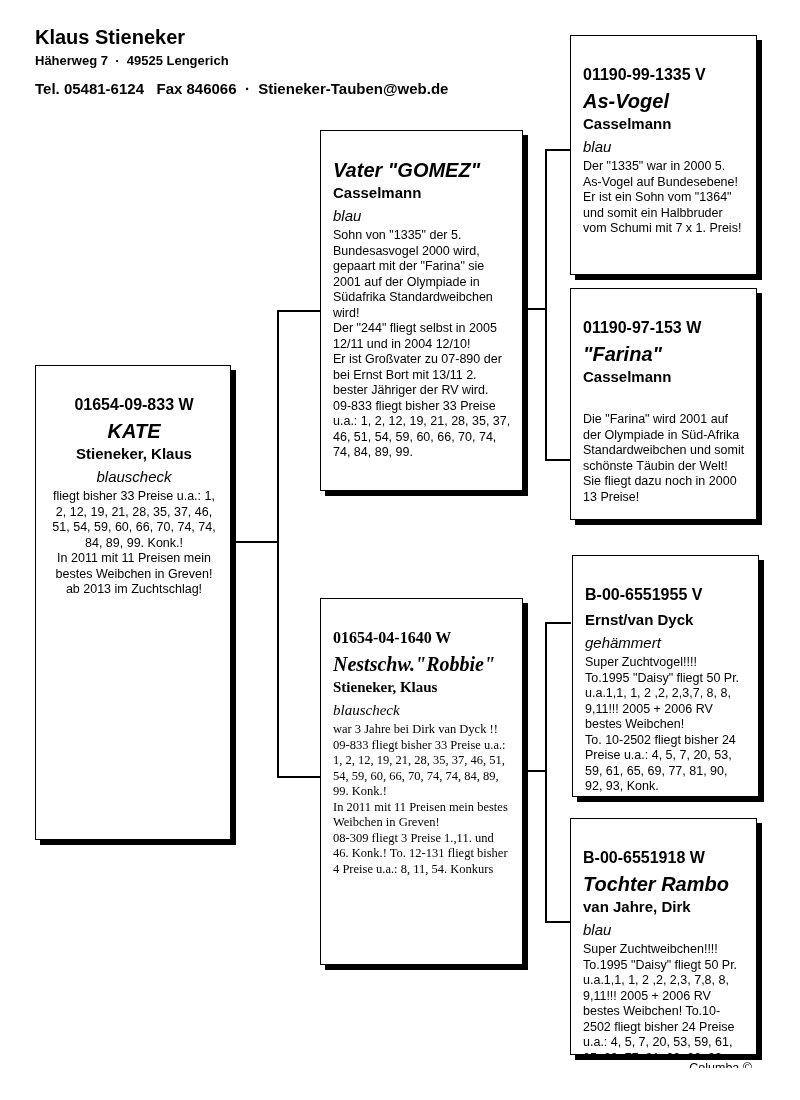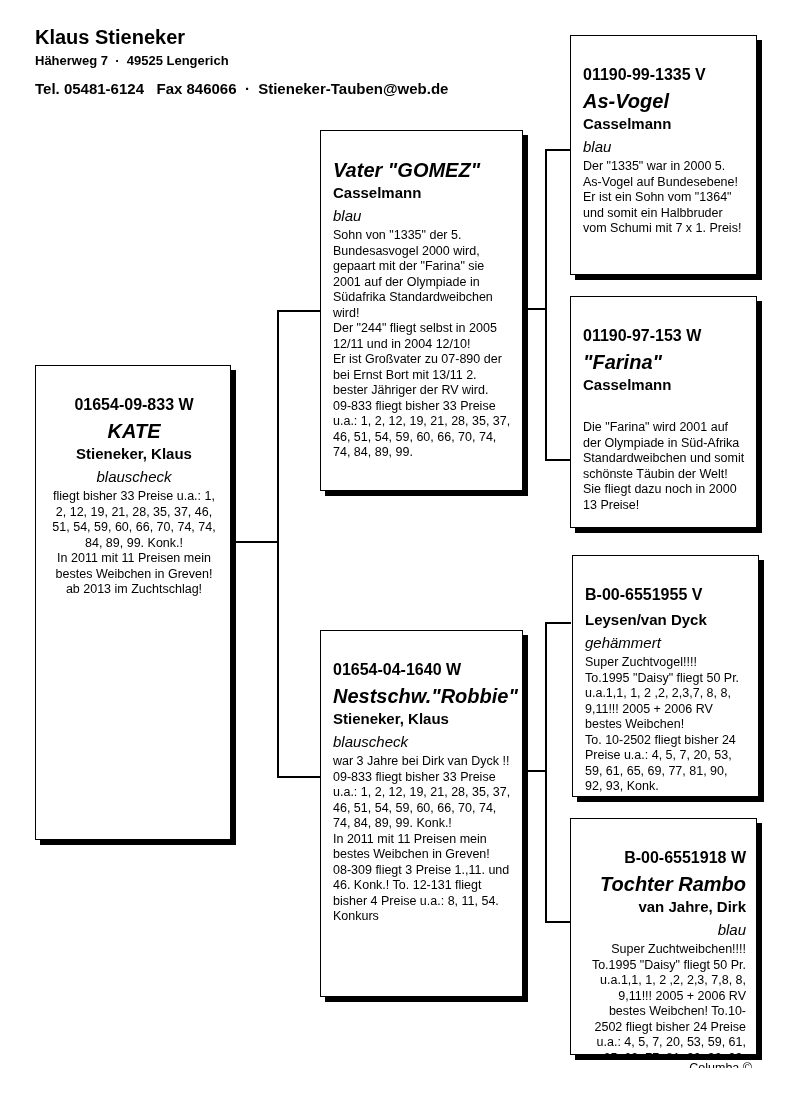--- a/index.html
+++ b/index.html
@@ -23,25 +23,25 @@
     position: absolute;
     background: #fff;
     border: 1px solid #000;
     box-shadow: 5px 5px 0 #000;
     padding: 28px 10px 8px 12px;
     box-sizing: border-box;
     overflow: hidden;
   }
   .box-subject       { left: 35px;  top: 365px; width: 196px; height: 475px; text-align: center; }
   .box-parent-top    { left: 320px; top: 130px; width: 203px; height: 361px; }
-  .box-parent-bottom { left: 320px; top: 630px; width: 203px; height: 367px; }
+  .box-parent-bottom { left: 320px; top: 598px; width: 203px; height: 367px; font-family: Liberation Serif, serif; }
   .box-gp1 { left: 570px; top: 35px;  width: 187px; height: 240px; }
-  .box-gp2 { left: 570px; top: 296px; width: 187px; height: 232px; }
+  .box-gp2 { left: 570px; top: 288px; width: 187px; height: 232px; }
   .box-gp3 { left: 572px; top: 555px; width: 187px; height: 242px; }
-  .box-gp4 { left: 570px; top: 818px; width: 187px; height: 237px; text-align: right; }
+  .box-gp4 { left: 570px; top: 818px; width: 187px; height: 237px; }
 
   .ring    { font-size: 16px; font-weight: bold; line-height: 22px; margin-bottom: 4px; }
   .pname   { font-size: 20px; font-weight: bold; font-style: italic; line-height: 22px; margin-bottom: 2px; }
   .breeder { font-size: 15px; font-weight: bold; line-height: 20px; margin-bottom: 3px; }
   .pcolor  { font-size: 15px; font-style: italic; line-height: 20px; min-height: 20px; margin-bottom: 2px; }
   .notes   { font-size: 12.5px; line-height: 15.5px; white-space: pre-line; }
 
   
   .line { position: absolute; background: #000; }
   .l-h1 { left: 228px; top: 541px; width: 50px; height: 2px; }
@@ -126,21 +126,21 @@
   <div class="box box-gp2">
     <div class="ring">01190-97-153 W</div>
     <div class="pname">"Farina"</div>
     <div class="breeder">Casselmann</div>
     <div class="pcolor"></div>
     <div class="notes">Die "Farina" wird 2001 auf der Olympiade in Süd-Afrika Standardweibchen und somit schönste Täubin der Welt! Sie fliegt dazu noch in 2000 13 Preise!</div>
   </div>
 
   <div class="box box-gp3">
     <div class="ring">B-00-6551955 V</div>
-    <div class="breeder">Leysen/van Dyck</div>
+    <div class="breeder">Ernst/van Dyck</div>
     <div class="pcolor">gehämmert</div>
     <div class="notes">Super Zuchtvogel!!!!
 To.1995 "Daisy" fliegt 50 Pr. u.a.1,1, 1, 2 ,2, 2,3,7, 8, 8, 9,11!!! 2005 + 2006 RV bestes Weibchen!
 To. 10-2502 fliegt bisher 24 Preise u.a.: 4, 5, 7, 20, 53, 59, 61, 65,  69, 77, 81, 90, 92, 93, Konk.</div>
   </div>
 
   <div class="box box-gp4">
     <div class="ring">B-00-6551918 W</div>
     <div class="pname">Tochter Rambo</div>
     <div class="breeder">van Jahre, Dirk</div>

